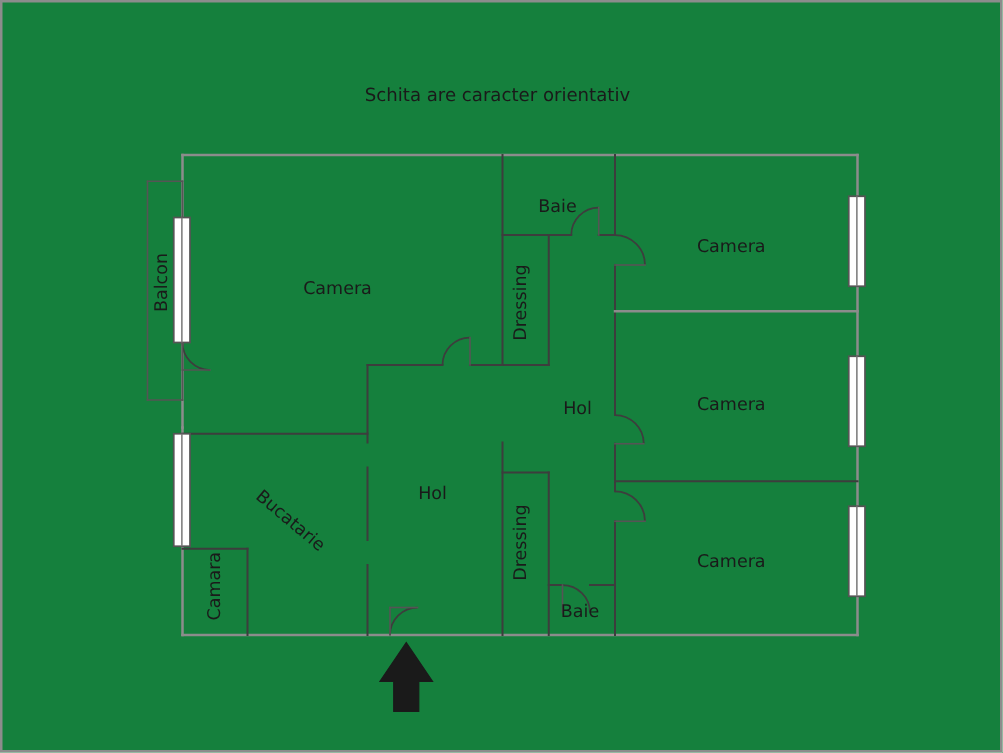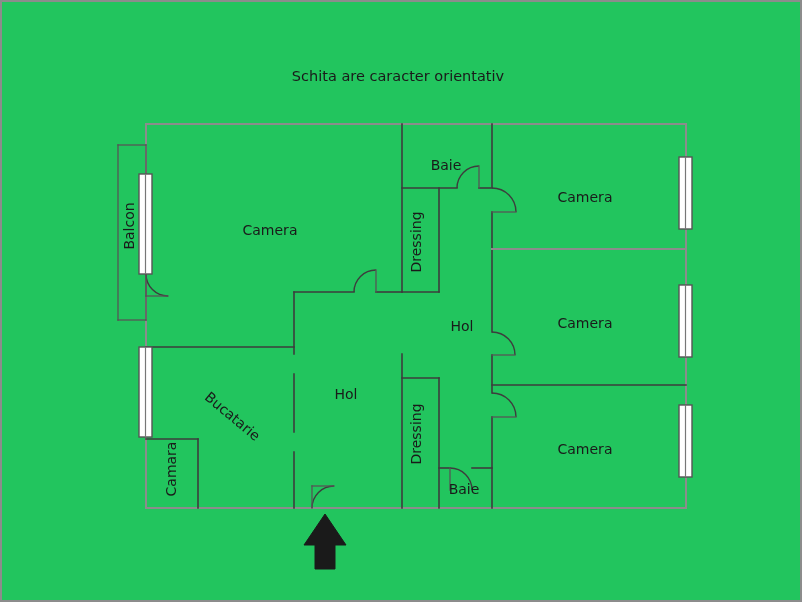--- a/index.html
+++ b/index.html
@@ -12,21 +12,21 @@
     height: 602px;
     font-family: "DejaVu Sans", "Liberation Sans", sans-serif;
     overflow: hidden;
   }
   #page {
     position: relative;
     width: 802px;
     height: 602px;
     box-sizing: border-box;
     border: 2px solid #8c8c8c;
-    background: #22c55e;
+    background: #15803d;
   }
   #plan-svg {
     position: absolute;
     left: 0;
     top: 0;
     width: 798px;
     height: 598px;
     display: block;
   }
   .wall {

